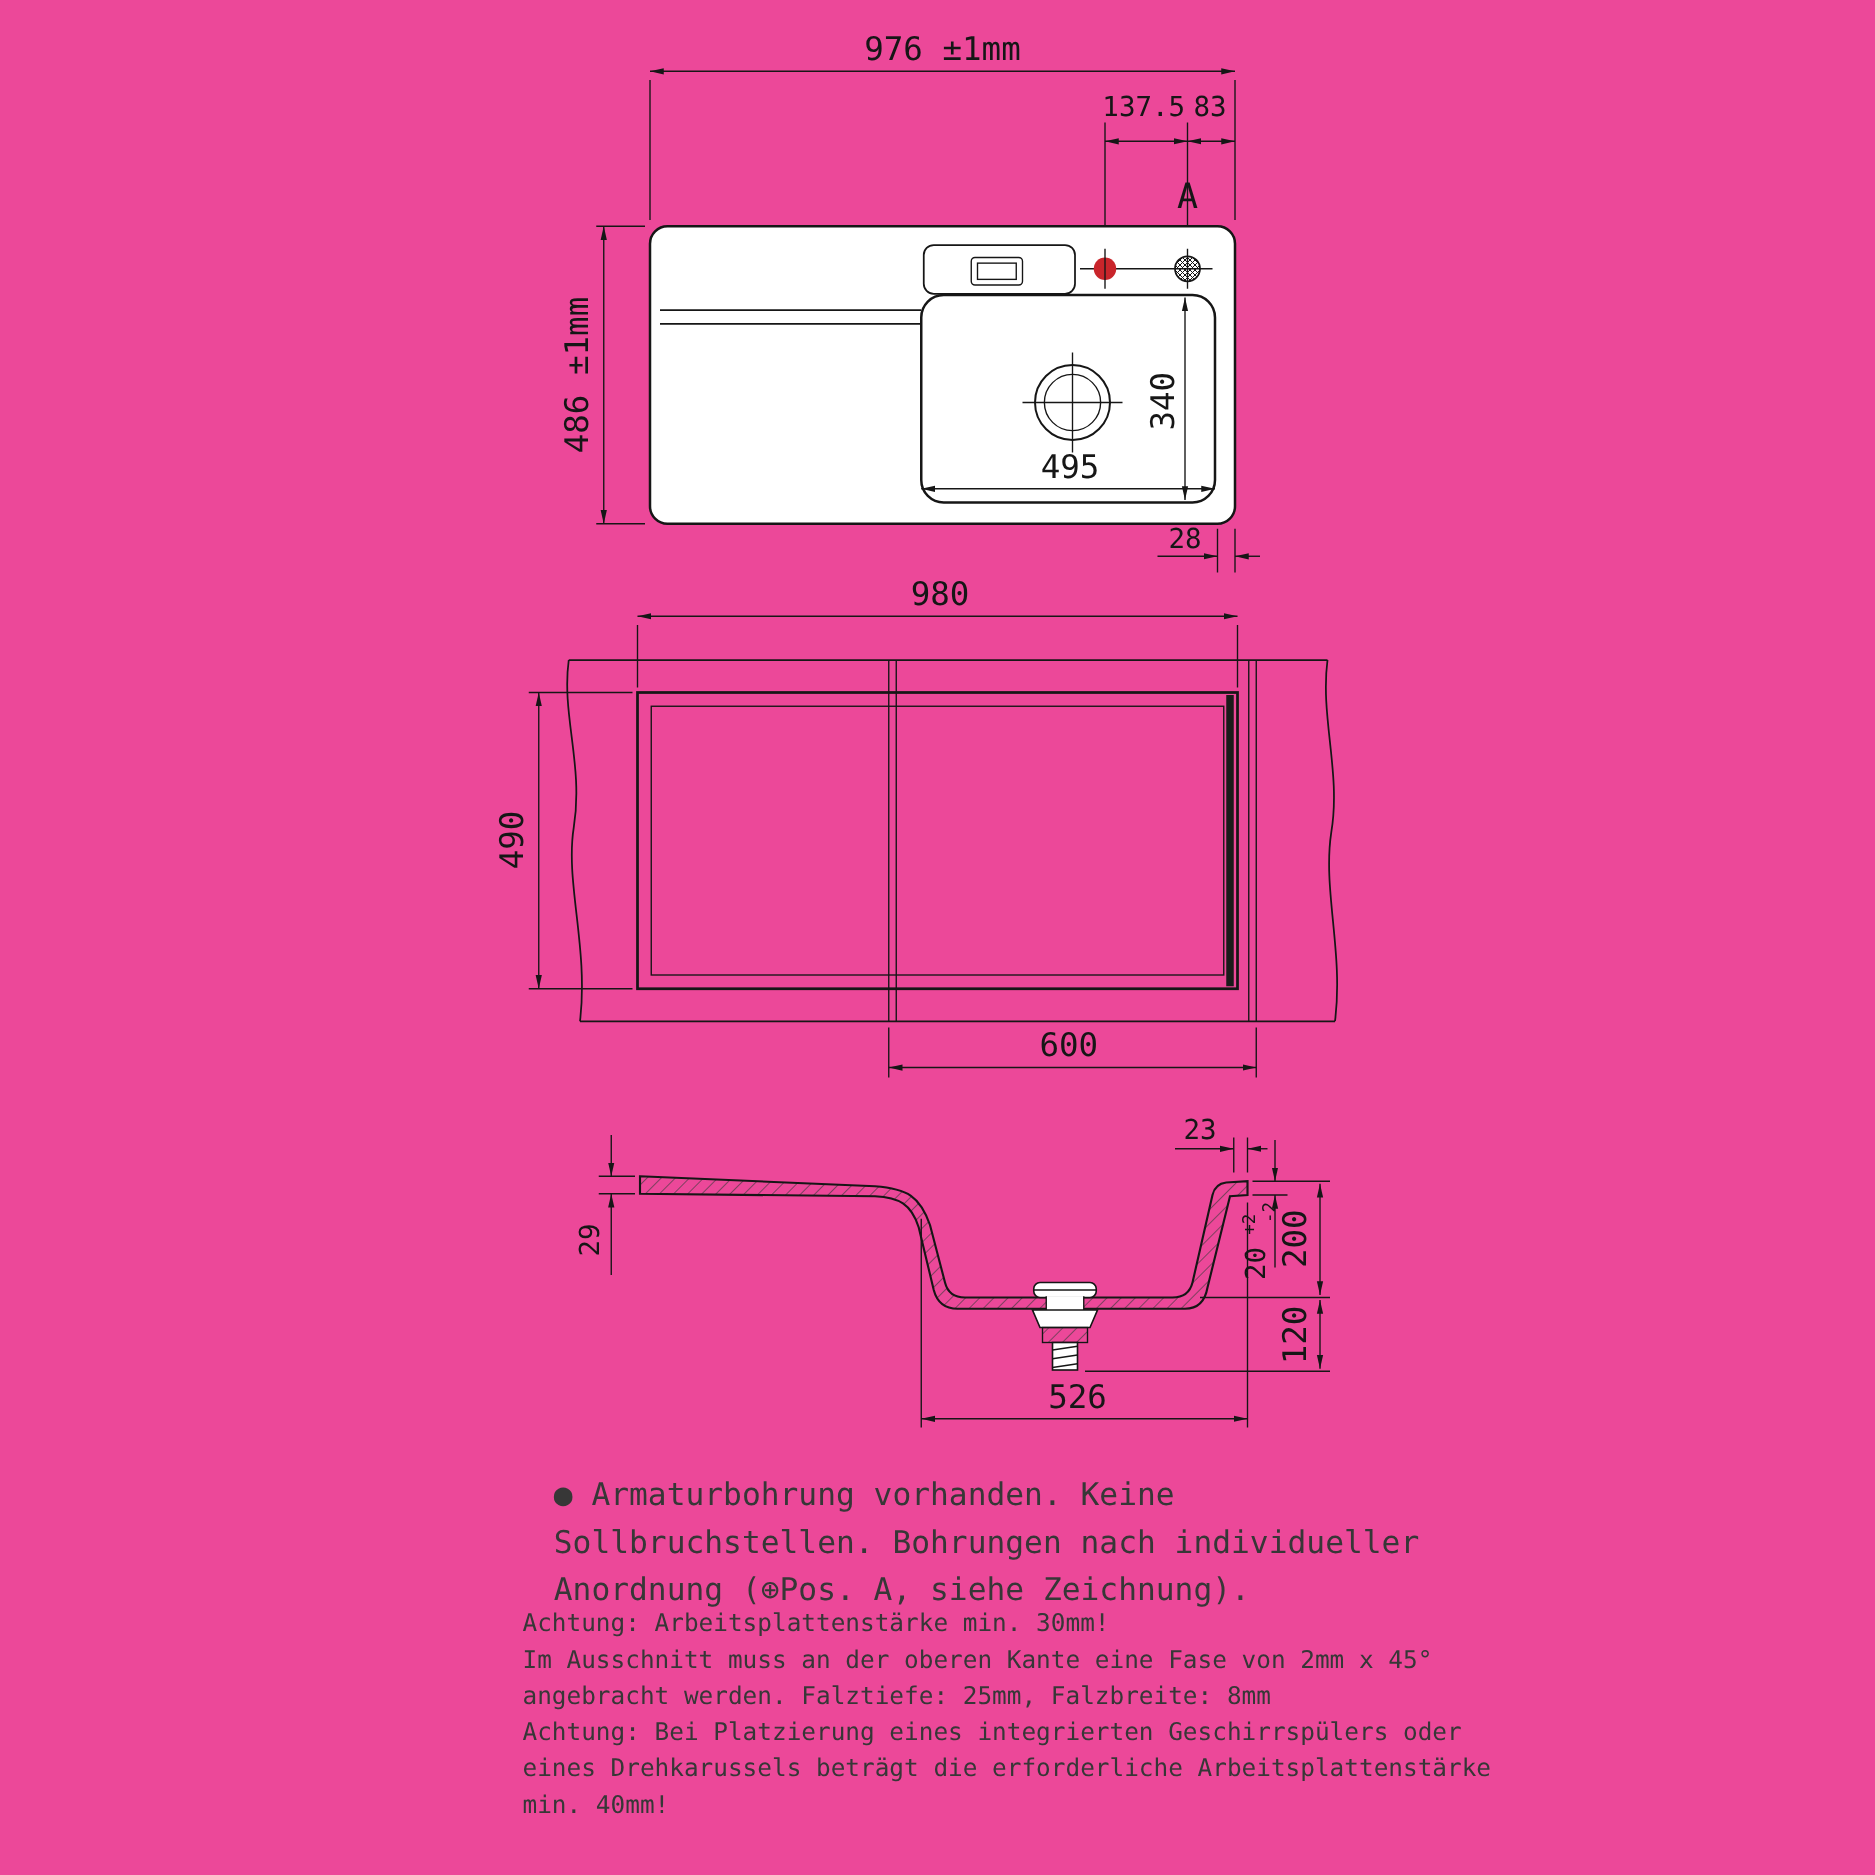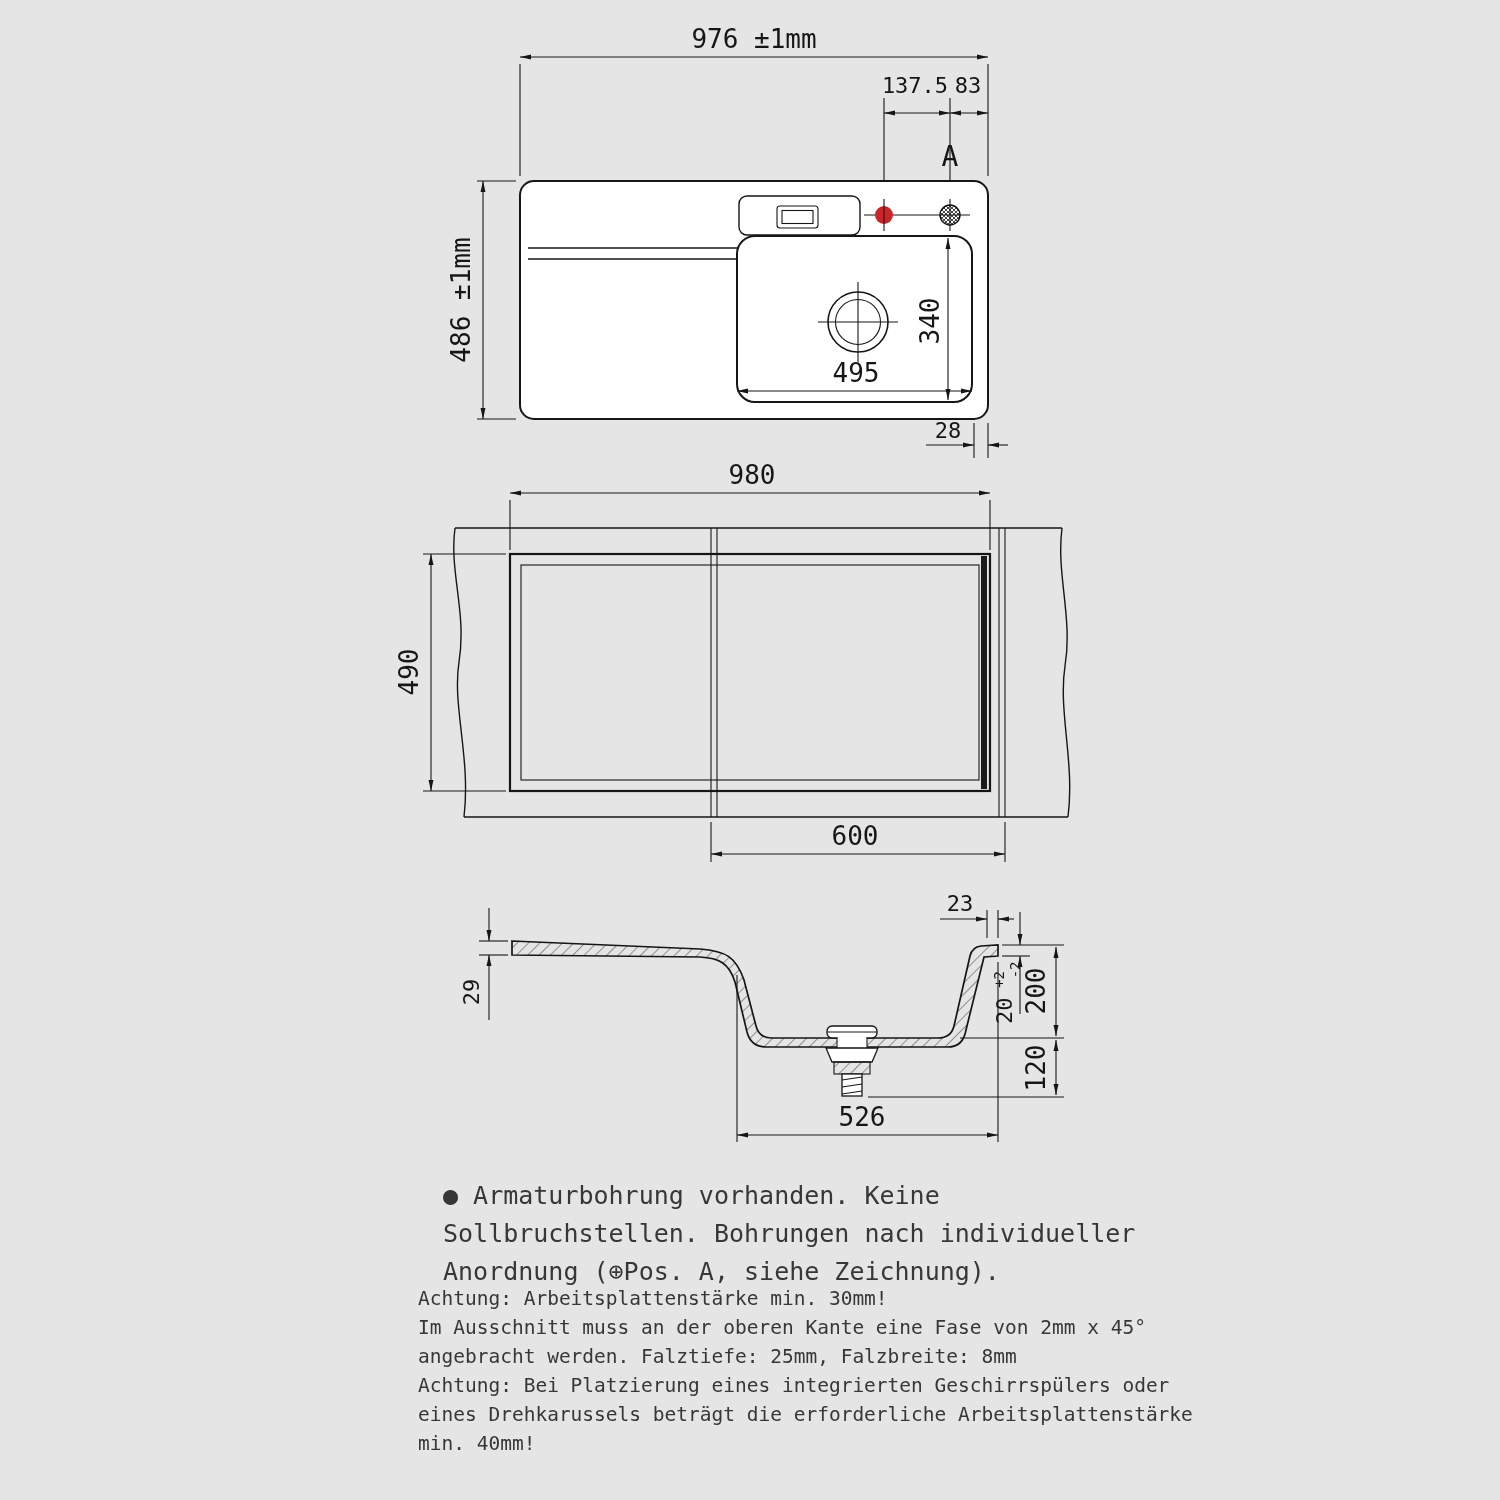--- a/index.html
+++ b/index.html
@@ -1,16 +1,16 @@
 <!DOCTYPE html>
 <html><head>
 <meta charset="utf-8">
 <style>
   html,body{margin:0;padding:0;background:#ffffff;}
-  .page{width:1500px;height:1500px;position:relative;background:#e5e5e5;overflow:hidden;}
+  .page{width:1500px;height:1500px;position:relative;background:#ec4899;overflow:hidden;}
   svg{display:block;}
   text{font-family:"DejaVu Sans Mono", monospace;fill:#161616;}
   .dim{font-size:26px;}
   .dim-sm{font-size:22px;}
   .poslabel{font-size:28px;}
   .note-main{font-size:25px;fill:#373737;}
   .note-fine{font-size:19.5px;fill:#373737;}
   .thin{stroke:#161616;stroke-width:1.1;fill:none;}
   .med{stroke:#161616;stroke-width:1.4;fill:none;}
   .outline{stroke:#161616;stroke-width:2;fill:#ffffff;}

